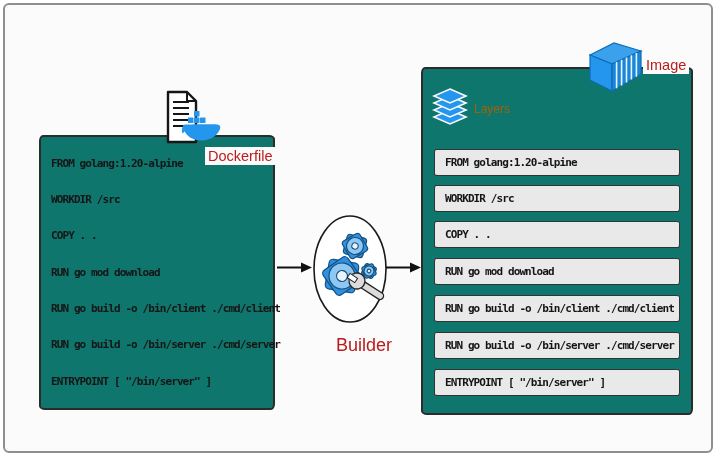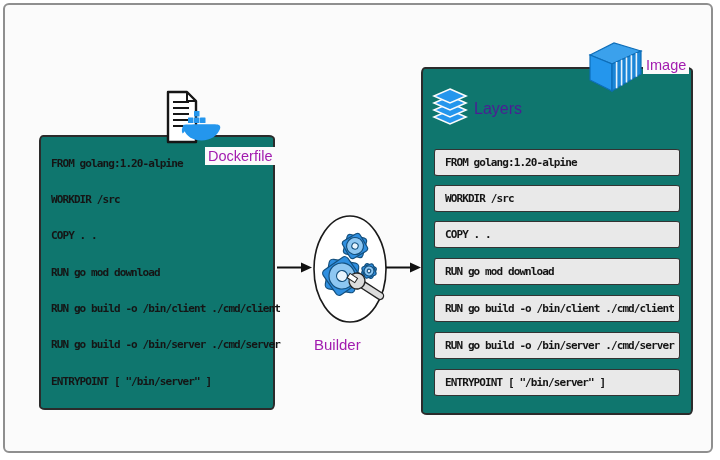--- a/index.html
+++ b/index.html
@@ -45,29 +45,29 @@
   }
   .layer-row:nth-of-type(1){ top:80px; }
   .layer-row:nth-of-type(2){ top:116px; }
   .layer-row:nth-of-type(3){ top:152px; }
   .layer-row:nth-of-type(4){ top:189px; }
   .layer-row:nth-of-type(5){ top:226px; }
   .layer-row:nth-of-type(6){ top:263px; }
   .layer-row:nth-of-type(7){ top:300px; }
   .node-label {
     position:absolute; background:var(--canvas,#fbfbfb);
-    color:#a21caf; font-size:14.5px; line-height:18px; padding:0 3px;
+    color:#b91c1c; font-size:14.5px; line-height:18px; padding:0 3px;
     white-space:nowrap;
   }
   .dockerfile-label { left:200px; top:119px;margin-top:23px; }
   .image-label     { left:638px; top:51px; }
-  .builder-label   { left:306px; top:331px; width:78px; text-align:left;
-                     background:transparent; font-size:15px; }
+  .builder-label   { left:306px; top:331px; width:78px; text-align:right;
+                     background:transparent; font-size:18px; }
   .layers-label    { left:466px; top:95px; background:transparent;
-                     font-size:16px; color:#4c1d95; }
+                     font-size:12px; color:#a16207; }
   
   .gear-teeth { fill:#2f8fe0; stroke:#14507e; stroke-width:1.2; }
   .gear-body  { fill:#8ec7f2; stroke:#14507e; stroke-width:1.2; }
   .gear-hole  { fill:#e8f4fd; stroke:#14507e; stroke-width:1.1; }
   .blue { fill:var(--docker-blue,#2496ED); }
 </style>
 </head>
 <body>
 
 <div class="frame">

